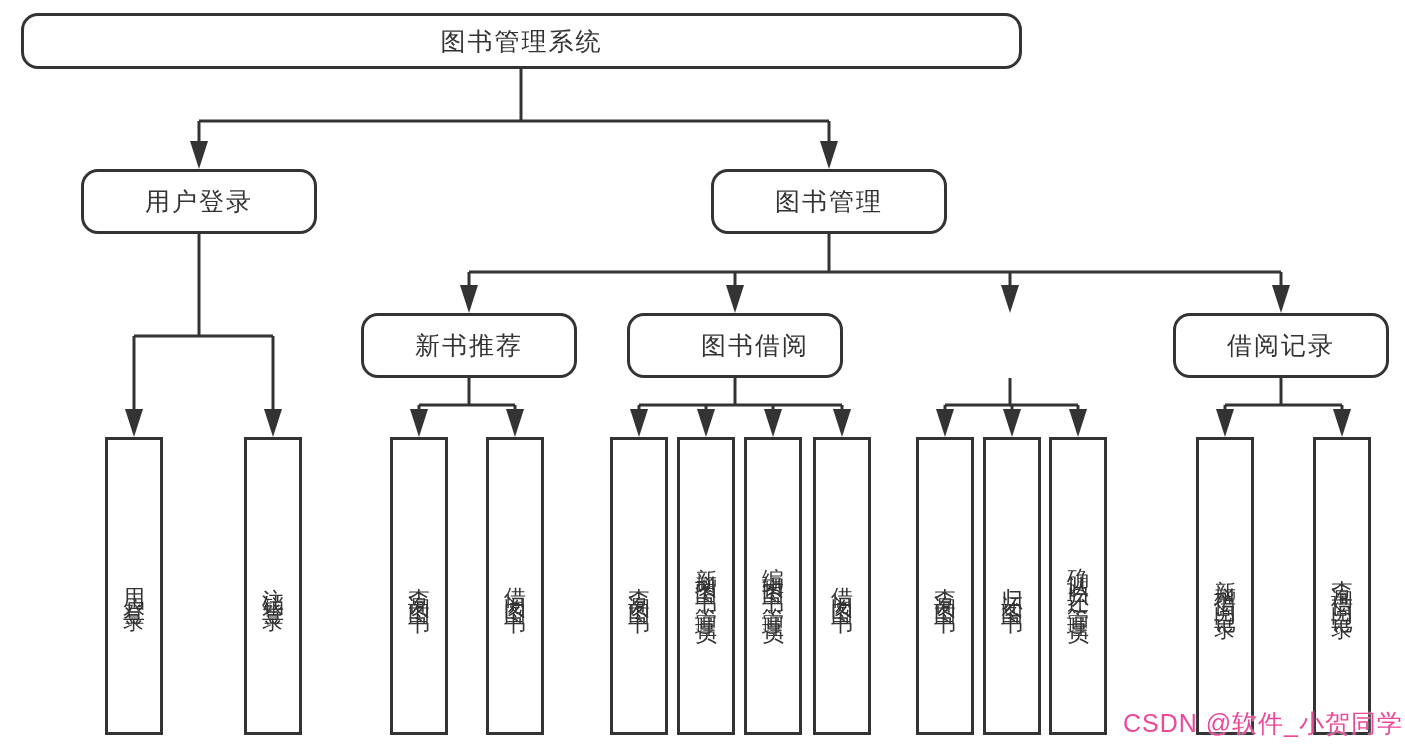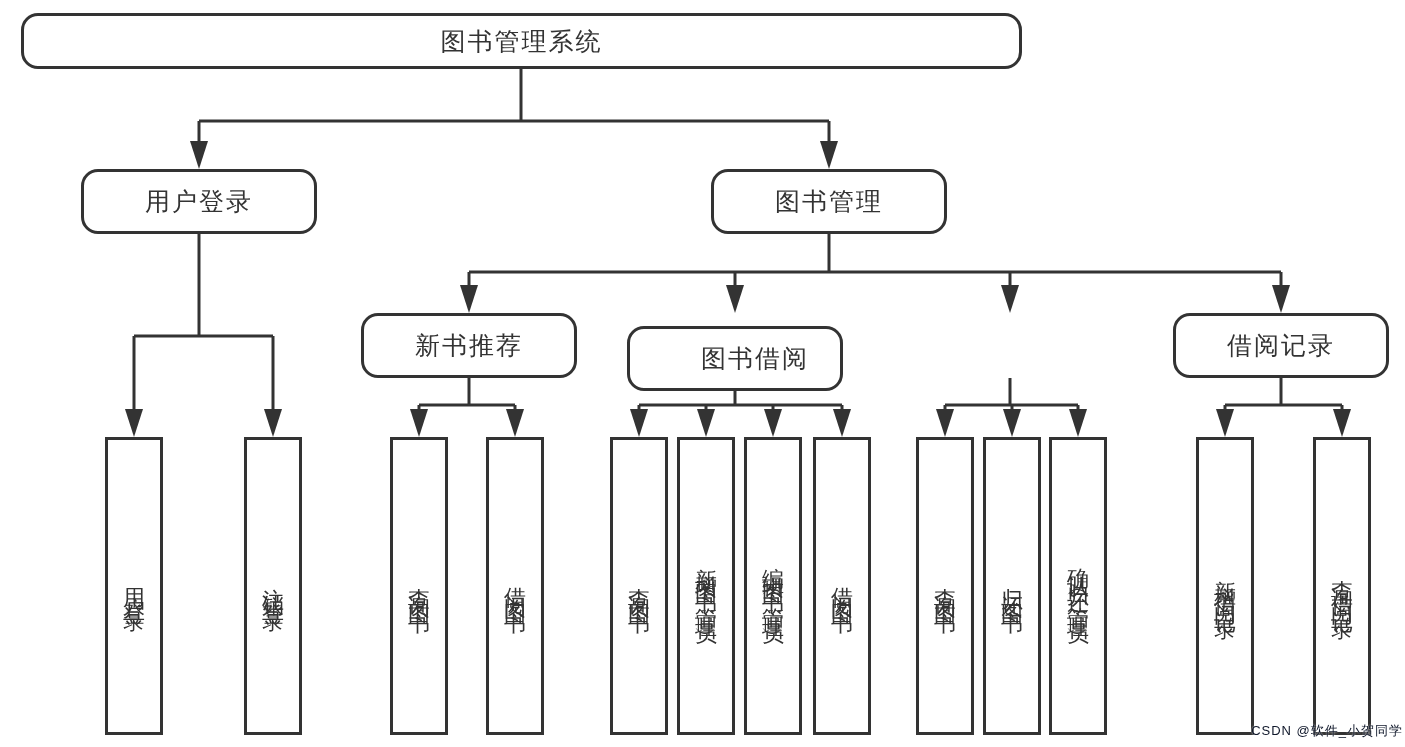--- a/index.html
+++ b/index.html
@@ -38,22 +38,22 @@
     font-size: 22px;
     writing-mode: vertical-rl;
     text-orientation: mixed;
     letter-spacing: 8px;
     line-height: 1.1;
   }
   .watermark {
     position: absolute;
     right: 2px;
     bottom: 7px;
-    font-size: 13px;
-    color: #0f172a;
+    font-size: 25px;
+    color: #ec4899;
     text-shadow: 0 0 2px #ffffff;
     letter-spacing: 1px;
     z-index: 10;
     white-space: nowrap;
   }
 </style>
 </head>
 <body>
 
 <div class="canvas">
@@ -112,21 +112,21 @@
       <line x1="1342" y1="405" x2="1342" y2="415" stroke="#333333" stroke-width="3"></line>
       <polygon points="1333,409 1351,409 1342,437" fill="#333333"></polygon>
     </svg>
 
   <div class="node" style="left:21px; top:13px; width:1001px; height:56px;">图书管理系统</div>
 
   <div class="node" style="left:81px; top:169px; width:236px; height:65px;">用户登录</div>
   <div class="node" style="left:711px; top:169px; width:236px; height:65px;">图书管理</div>
 
   <div class="node" style="left:361px; top:313px; width:216px; height:65px;text-align:center;">新书推荐</div>
-  <div class="node" style="left:627px; top:326px; width:216px; height:65px;padding-left:40px;">图书借阅</div>
+  <div class="node" style="left:627px; top:313px; width:216px; height:65px;padding-left:40px;">图书借阅</div>
   <div class="node" style="left:1173px; top:313px; width:216px; height:65px;">借阅记录</div>
 
   <div class="leaf" style="left:105px; top:437px; width:58px; height:298px;">用户登录</div>
   <div class="leaf" style="left:244px; top:437px; width:58px; height:298px;">注销登录</div>
 
   <div class="leaf" style="left:390px; top:437px; width:58px; height:298px;">查询图书</div>
   <div class="leaf" style="left:486px; top:437px; width:58px; height:298px;">借阅图书</div>
 
   <div class="leaf" style="left:610px; top:437px; width:58px; height:298px;">查询图书</div>
   <div class="leaf" style="left:677px; top:437px; width:58px; height:298px;">新增图书（管理员）</div>

